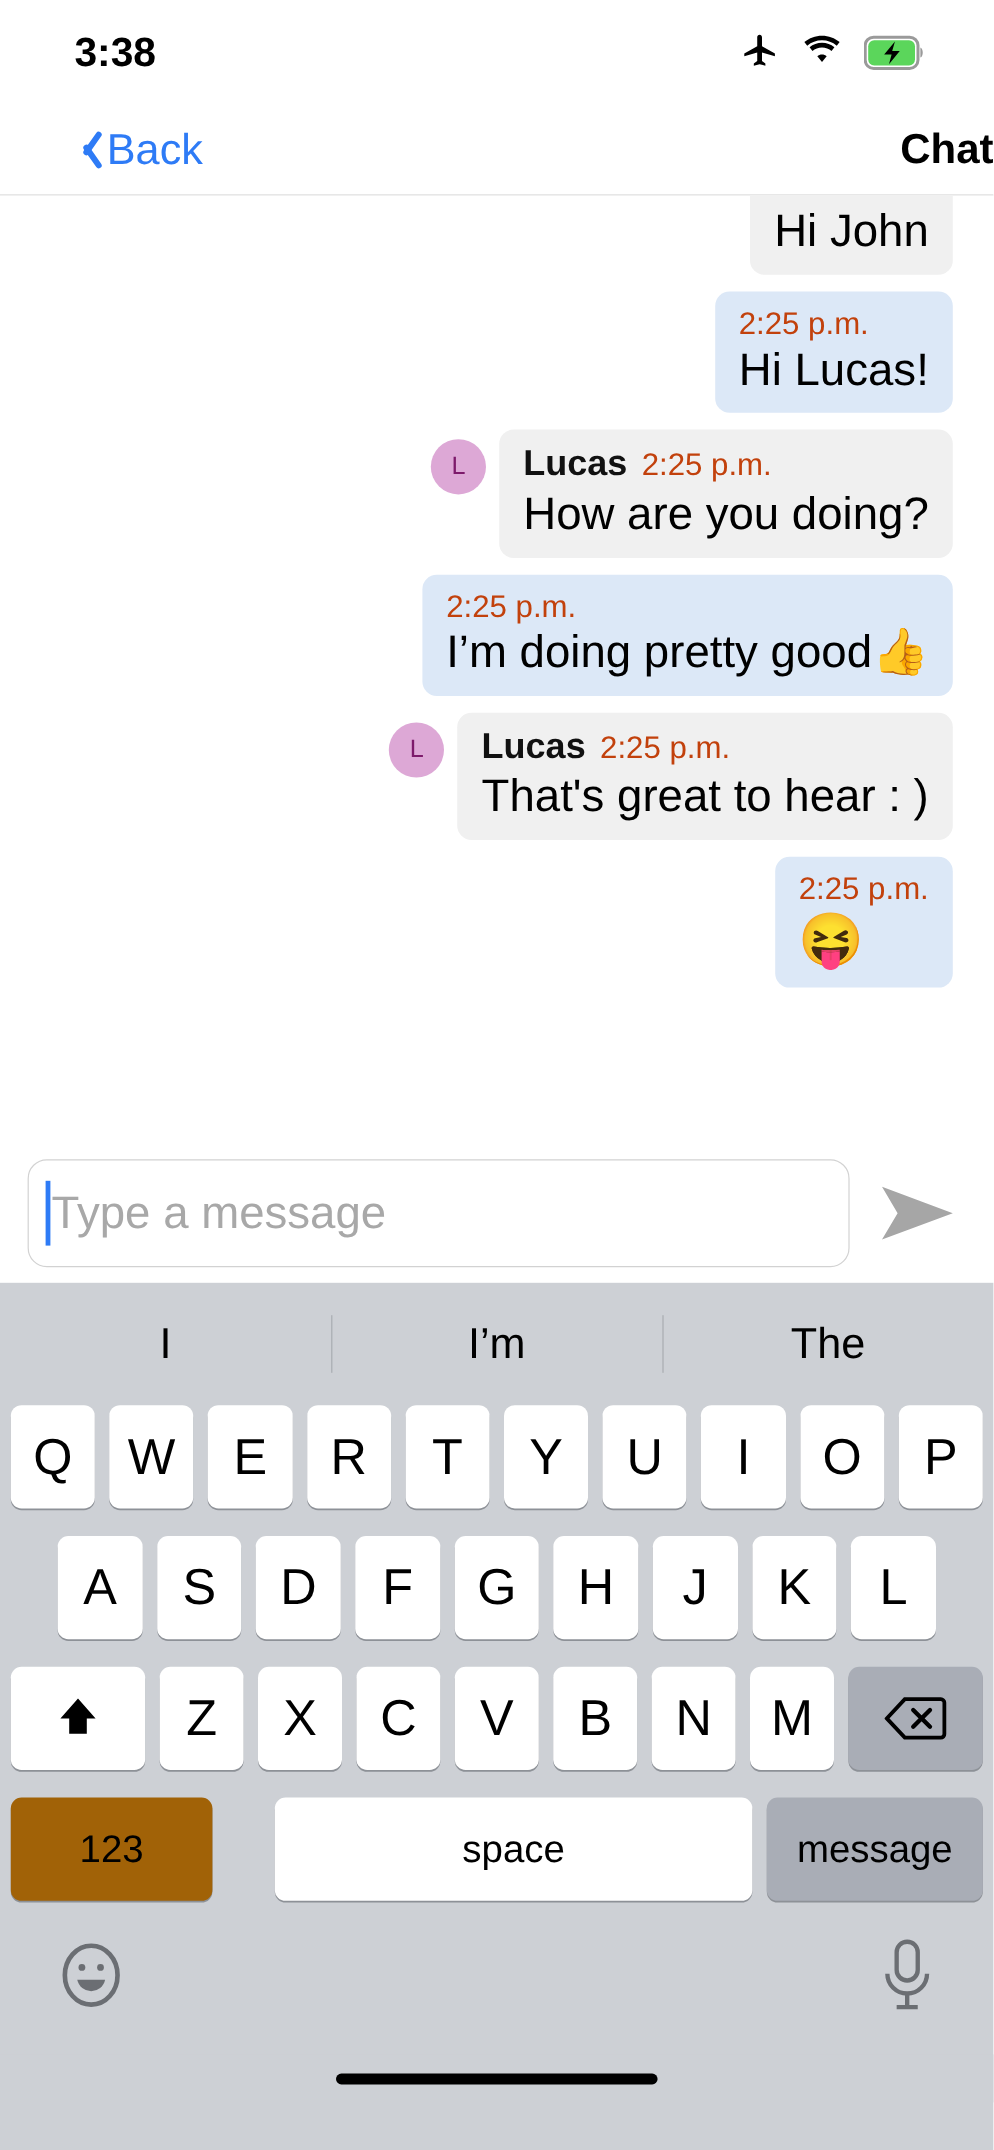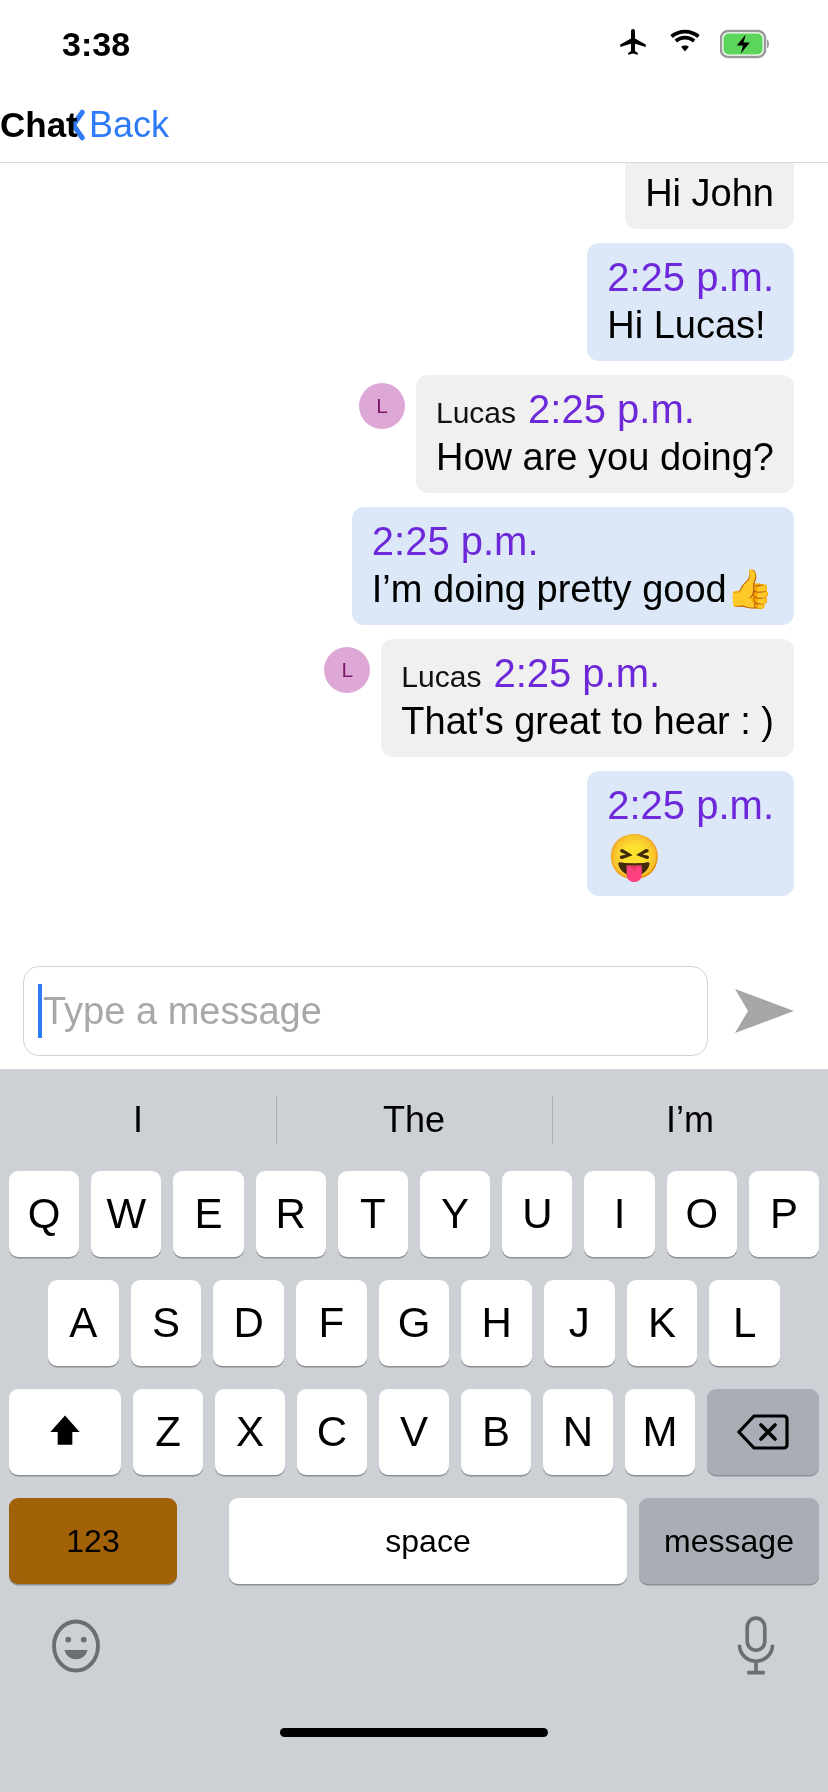--- a/index.html
+++ b/index.html
@@ -64,21 +64,21 @@
     background: #2e7bf6; border-radius: 3px;
     left: 9px;
   }
   .chev::before { top: 0; transform: rotate(35deg); transform-origin: bottom center; }
   .chev::after { bottom: 0; transform: rotate(-35deg); transform-origin: top center; }
   .nav-back-label {
     font-size: 36px; color: #2e7bf6; font-weight: 400;
   }
   .nav-title {
     position: absolute; left: 0; right: 0;
-    text-align: left;
+    text-align: right;
     font-size: 35px; font-weight: bold; color: #000;
     pointer-events: none;
   }
 
   
   .messages {
     flex: 1 1 auto;
     position: relative;
     overflow: hidden;
     background: #ffffff;
@@ -114,24 +114,24 @@
   }
   .bubble.in  { background: #f0f0f0; }
   .bubble.out { background: #dce8f7; }
 
   .meta-line {
     display: flex; align-items: baseline; gap: 12px;
     margin-bottom: 2px;
     line-height: 1.18;
   }
   .meta-sender {
-    font-size: 30px; font-weight: normal; color: #111;
+    font-size: 30px; font-weight: bold; color: #111;
   }
   .meta-time {
-    font-size: 40px; color: #6d28d9; font-weight: 400;
+    font-size: 26px; color: #c2410c; font-weight: 400;
   }
   .bubble-text {
     font-size: 38px; color: #000; line-height: 1.18;
     white-space: nowrap;
   }
   .bubble-text.emoji-only { font-size: 44px; }
 
   
   .msg-row.clipped {
     margin-top: -28px;
@@ -350,22 +350,22 @@
     <div class="send-btn">
       <svg width="66" height="52" viewBox="0 0 66 52">
         <path fill="#a6a6a6" d="M3 4 L62 26 L3 48 L16 26 Z"></path>
       </svg>
     </div>
   </div>
 
   <div class="keyboard">
     <div class="suggestion-bar" id="suggestion-bar">
         <div class="suggestion">I</div>
+        <div class="suggestion">I’m</div>
         <div class="suggestion">The</div>
-        <div class="suggestion">I’m</div>
       </div>
 
     <div class="krow r1" id="krow1">
         <div class="key letter">Q</div>
         <div class="key letter">W</div>
         <div class="key letter">E</div>
         <div class="key letter">R</div>
         <div class="key letter">T</div>
         <div class="key letter">Y</div>
         <div class="key letter">U</div>

